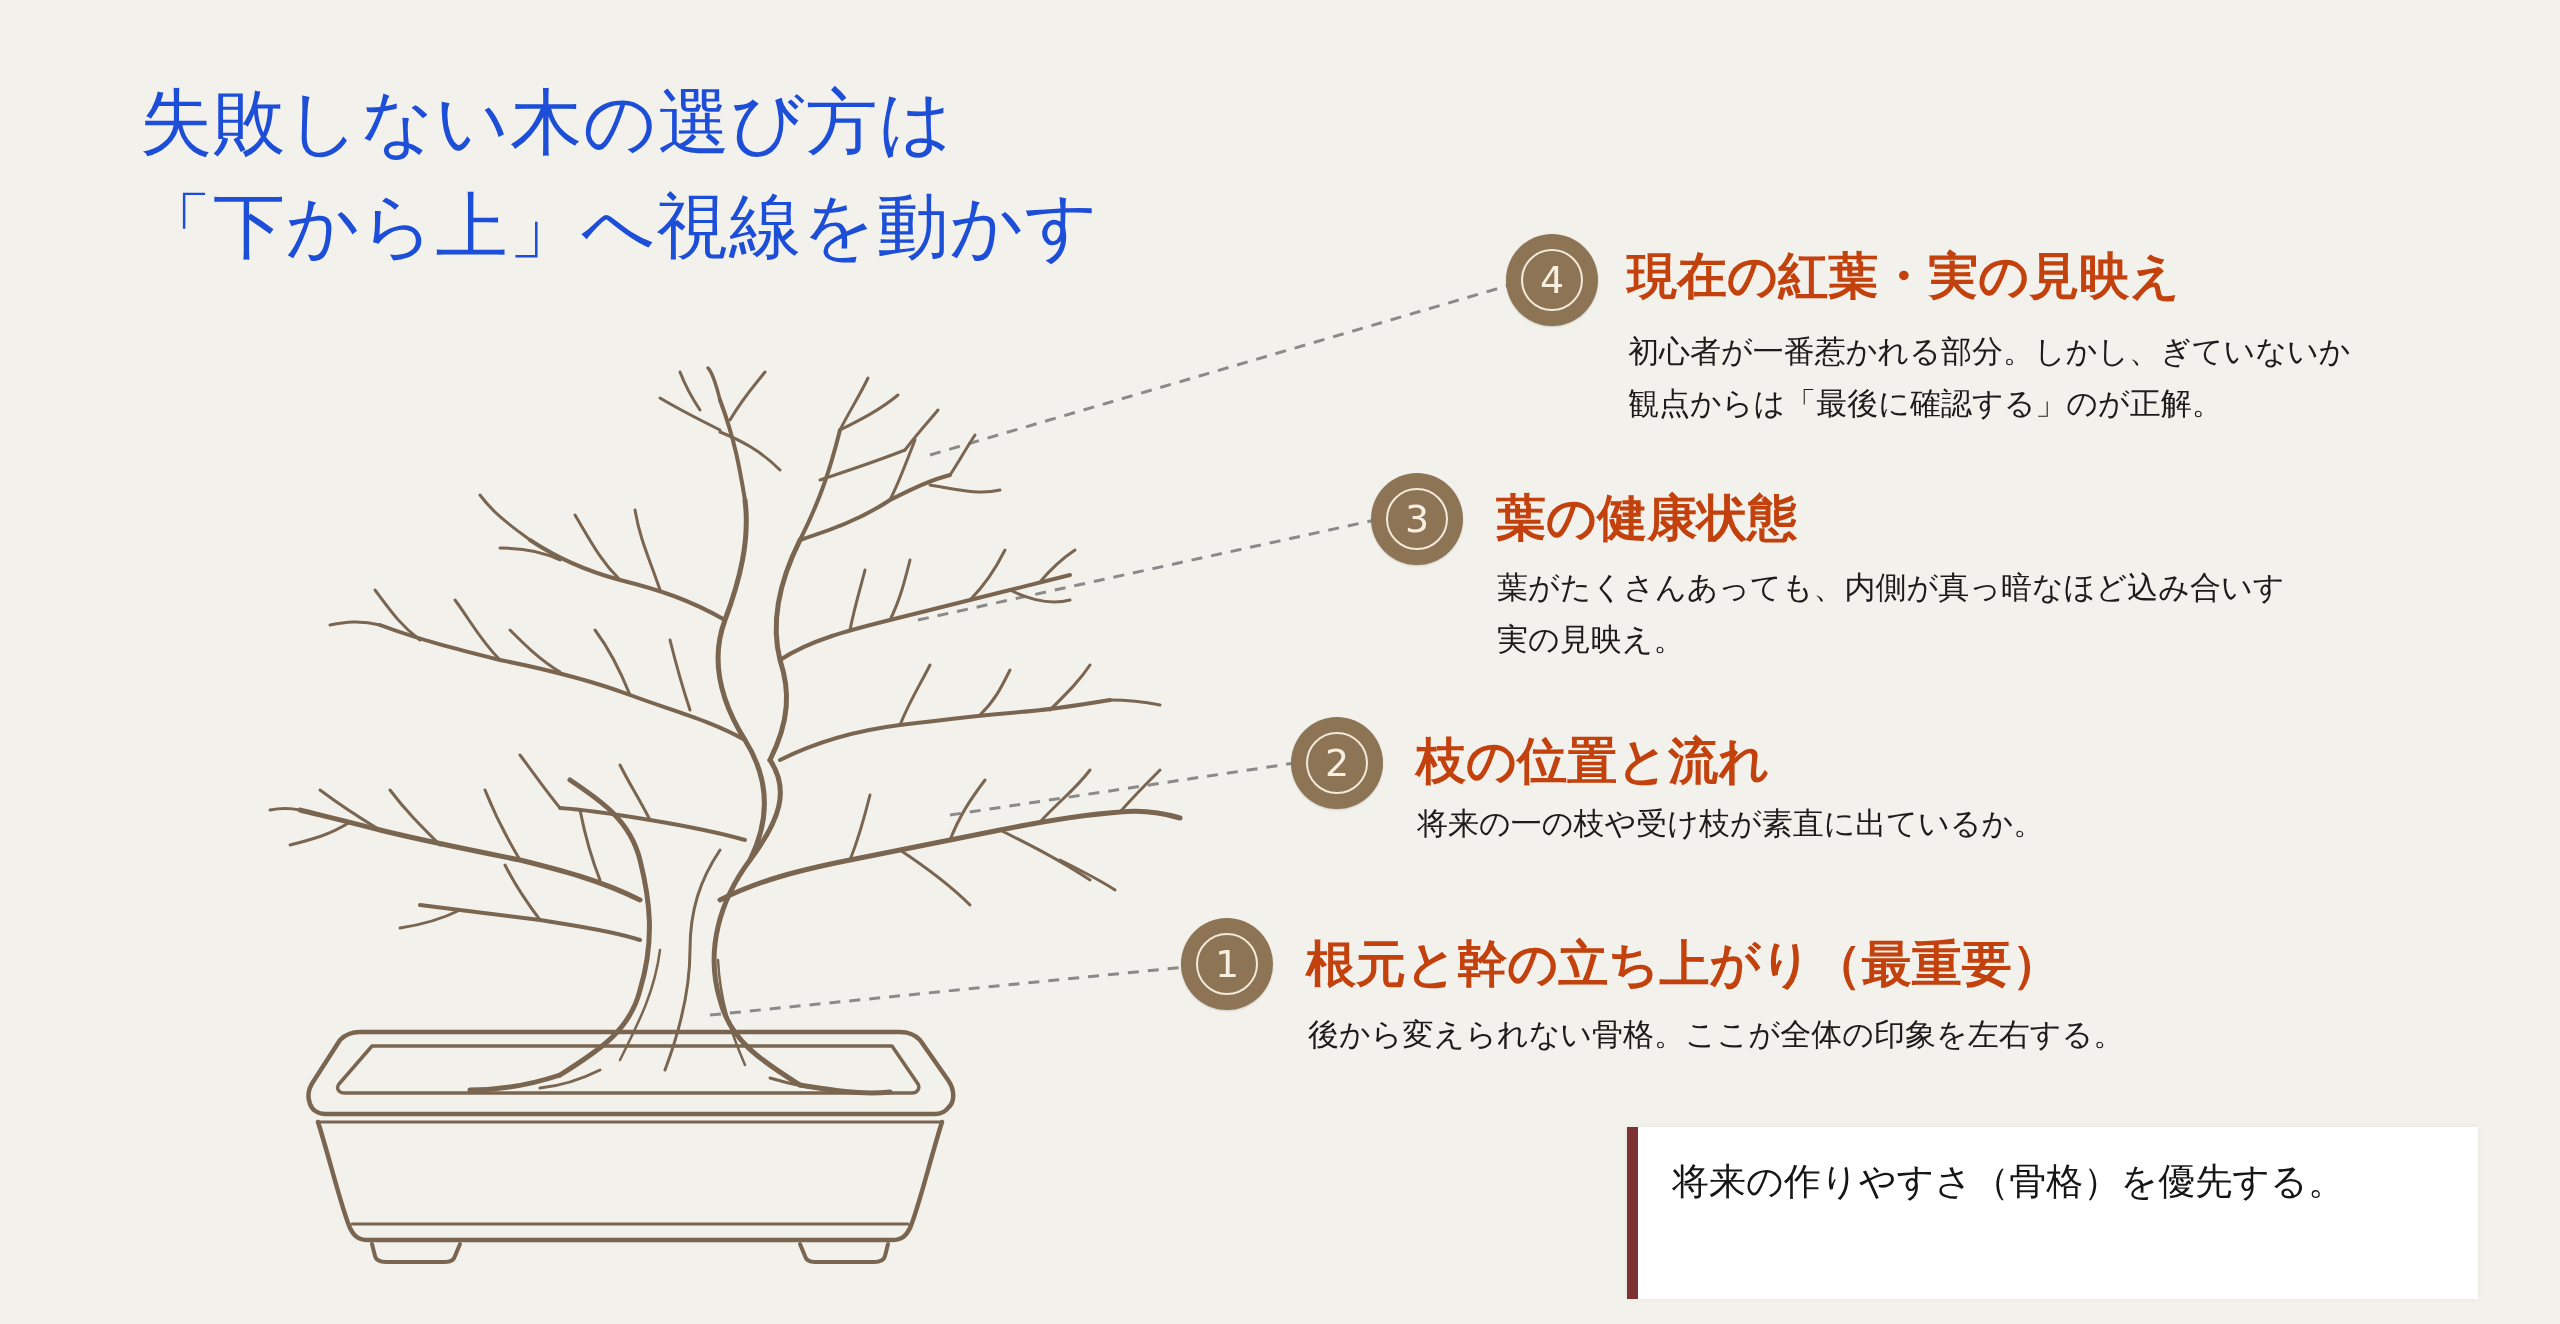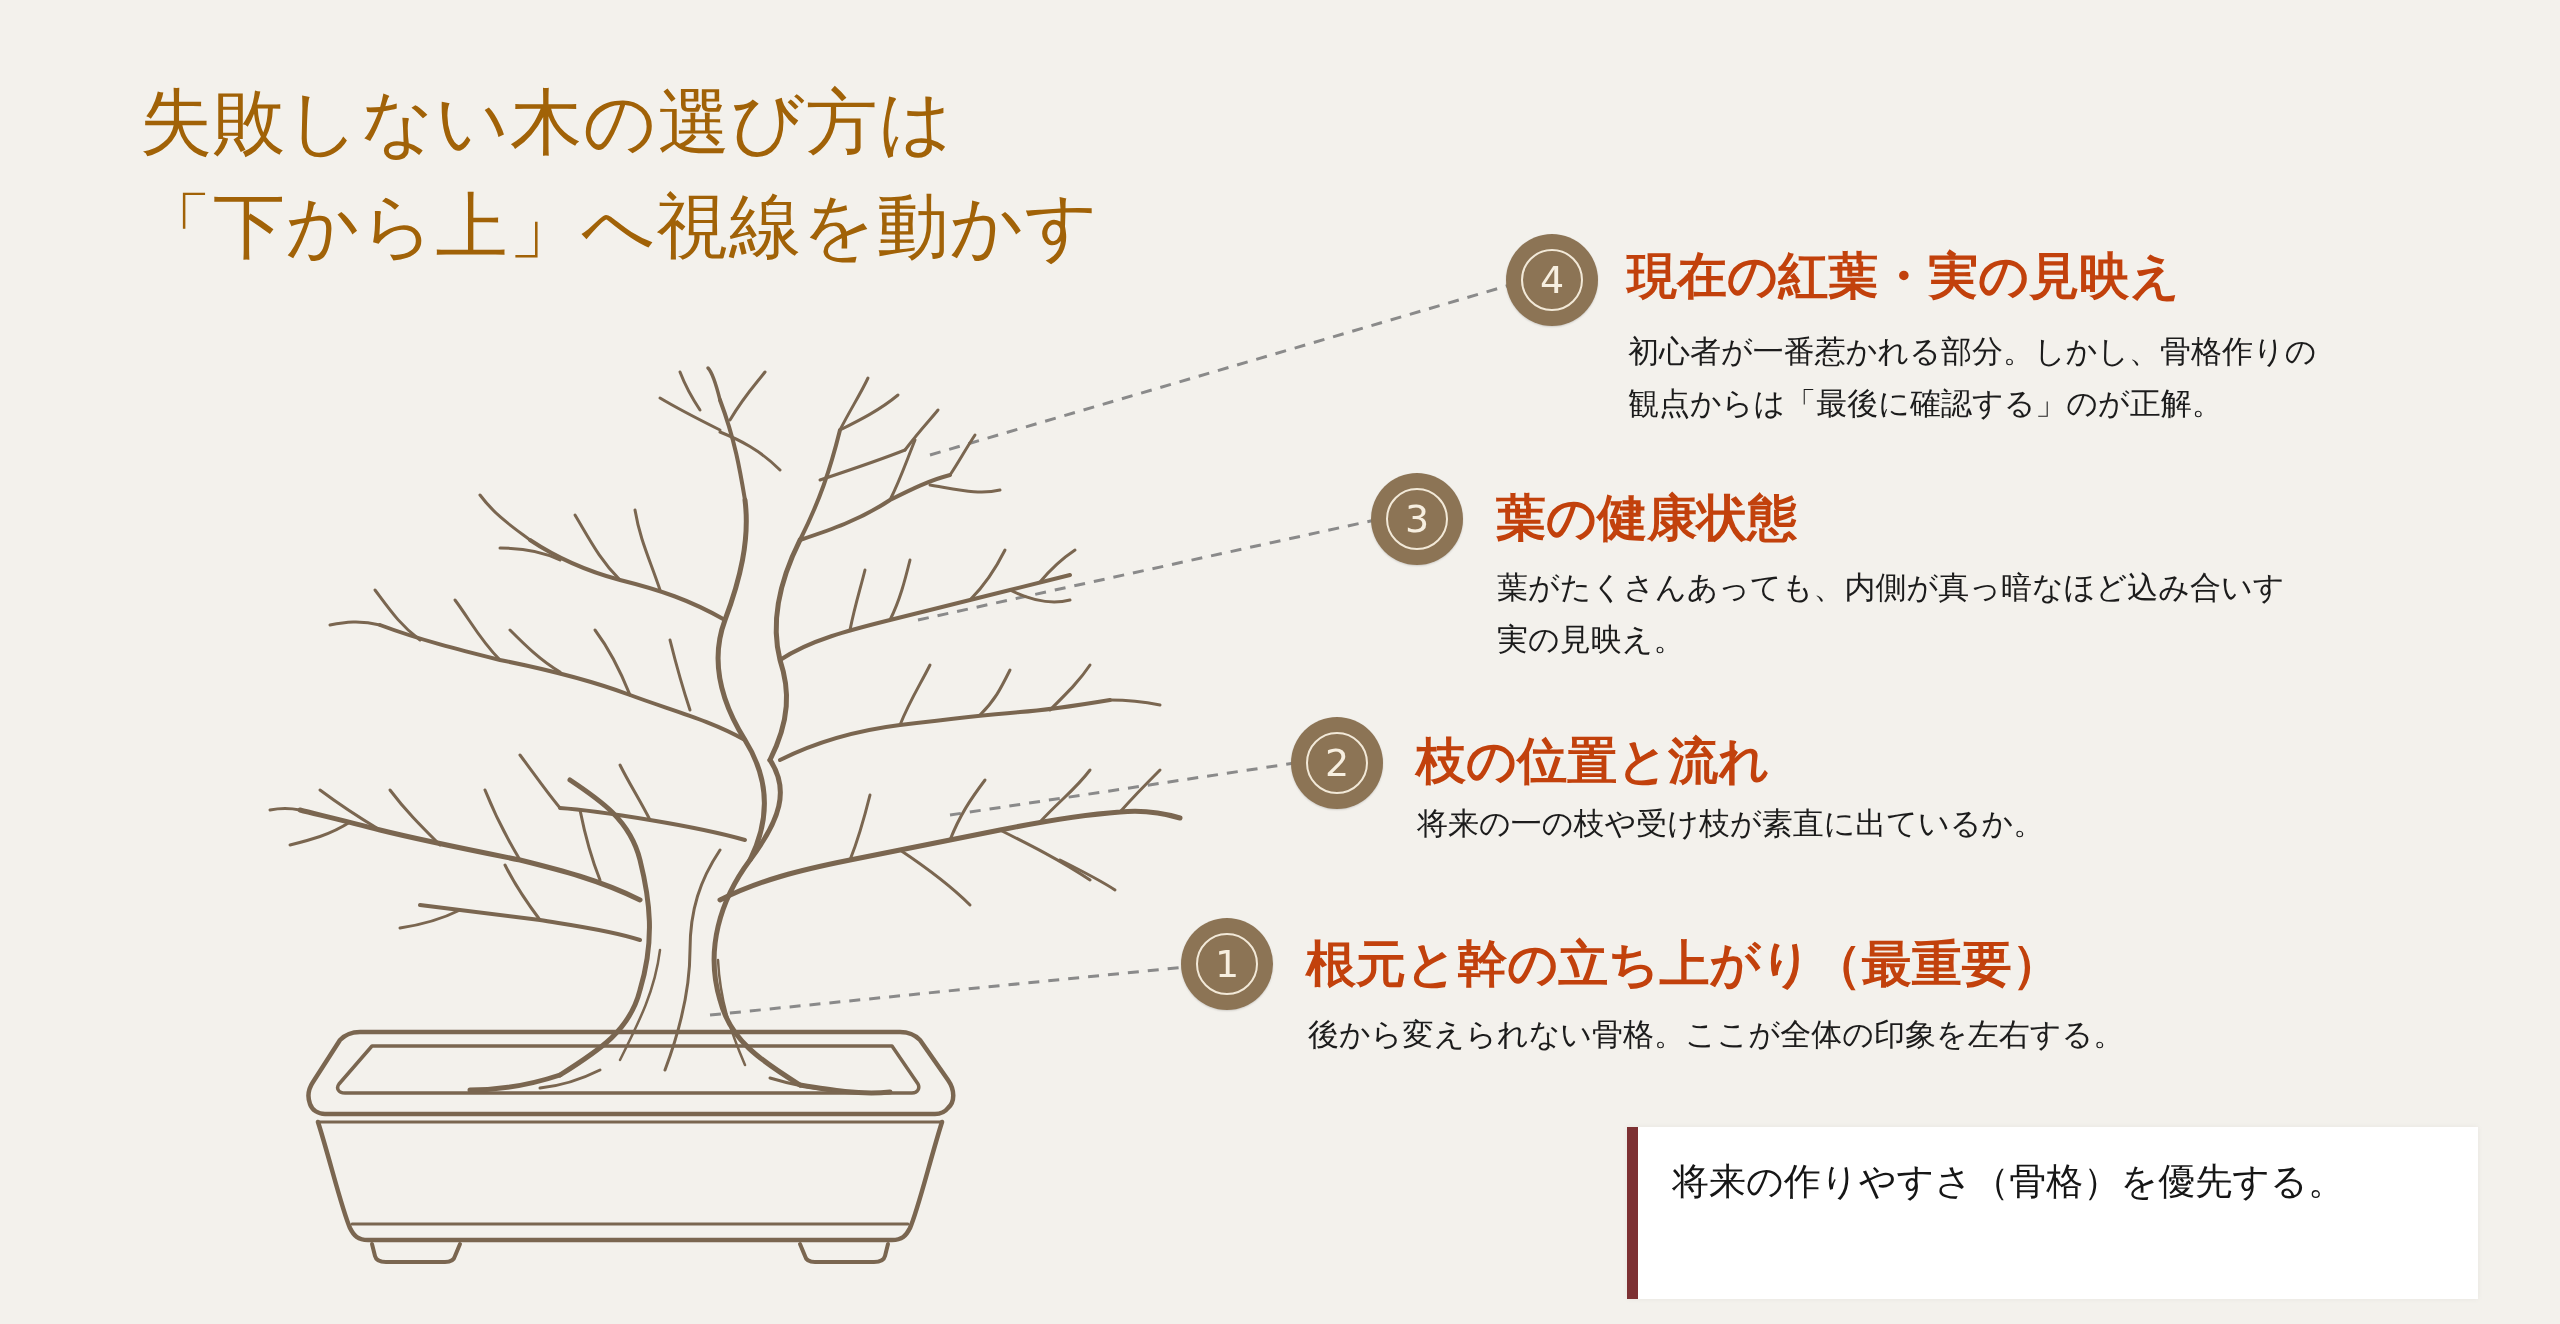--- a/index.html
+++ b/index.html
@@ -6,21 +6,21 @@
   body {
     width:2560px; height:1324px; overflow:hidden; position:relative;
     background:#f3f1ec;
     font-family:"DejaVu Sans","Liberation Sans",sans-serif;
     color:#1c1c1c;
   }
   .title {
     position:absolute; left:140px; top:70px; margin:0;
     font-family:"DejaVu Serif","Liberation Serif",serif;
     font-weight:normal; font-size:72px; line-height:104px;
-    color:#a16207; letter-spacing:1px;
+    color:#1d4ed8; letter-spacing:1px;
   }
   .title .line { display:block; }
   .title .line2 { margin-left:0px; }
   svg.art { position:absolute; left:0; top:0; }
   .item { position:absolute; }
   .badge {
     position:absolute; width:92px; height:92px; border-radius:50%;
     background:#8c7455;
     box-shadow:0 1px 2px rgba(0,0,0,0.15);
   }
@@ -168,21 +168,21 @@
   </g>
 </svg>
 
 <div class="item">
   <div class="badge" style="left:1506px;top:234px;">
     <div class="ring">
         <span>4</span>
       </div>
   </div>
   <div class="item-title" style="left:1627px;top:246px;">現在の紅葉・実の見映え</div>
-  <div class="item-desc" style="left:1628px;top:325px;">初心者が一番惹かれる部分。しかし、骨格作りの</div>
+  <div class="item-desc" style="left:1628px;top:325px;">初心者が一番惹かれる部分。しかし、ぎていないか</div>
   <div class="item-desc" style="left:1628px;top:377px;">観点からは「最後に確認する」のが正解。</div>
 </div>
 
 <div class="item">
   <div class="badge" style="left:1371px;top:473px;">
     <div class="ring">
         <span>3</span>
       </div>
   </div>
   <div class="item-title" style="left:1496px;top:488px;">葉の健康状態</div>

